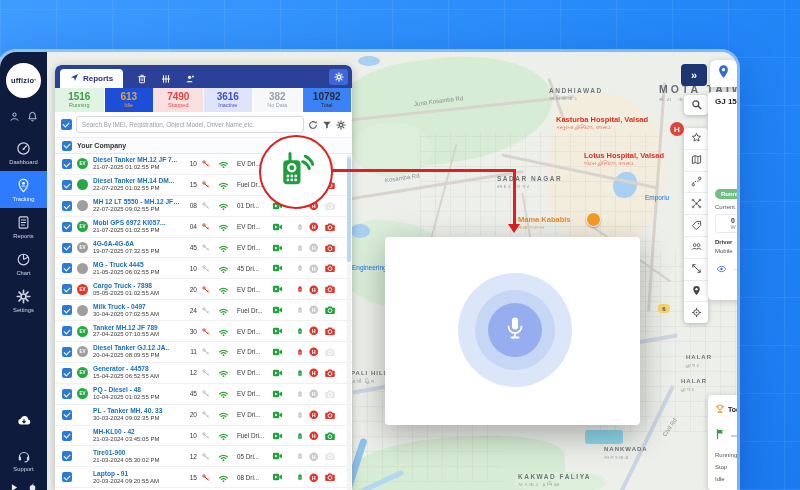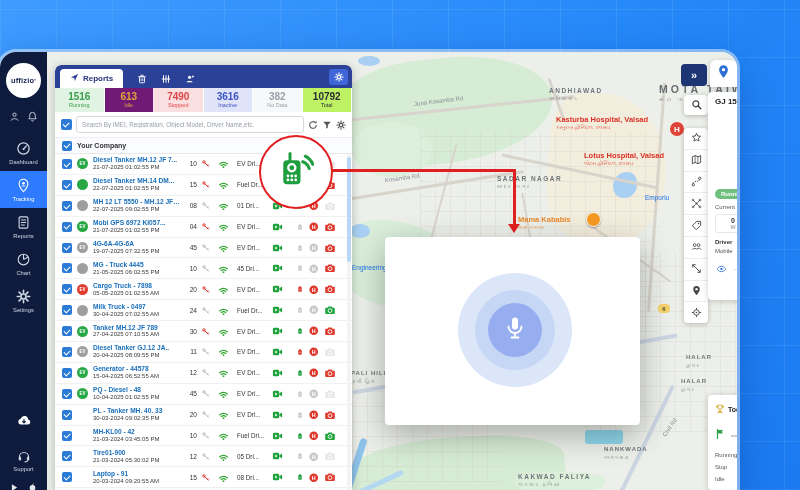--- a/index.html
+++ b/index.html
@@ -361,37 +361,37 @@
               <circle cx="12" cy="12" r="4" stroke="#fff" stroke-width="2.6"></circle>
               <path d="M12 2v4M12 18v4M2 12h4M18 12h4M4.9 4.9l2.8 2.8M16.3 16.3l2.8 2.8M19.1 4.9l-2.8 2.8M7.7 16.3l-2.8 2.8" stroke="#fff" stroke-width="2.6" stroke-linecap="round"></path>
             </svg></span>
       </div>
     </div>
     <div id="stats">
         <div class="stat" style="background: rgb(225, 243, 226);">
           <b style="color:#3a9e4d">1516</b>
                <span style="color:#3a9e4d">Running</span>
         </div>
-        <div class="stat" style="background: #701a75;">
+        <div class="stat" style="background: #1d4ed8;">
           <b style="color:#e2a43b">613</b>
                <span style="color:#e2a43b">Idle</span>
         </div>
         <div class="stat" style="background: rgb(250, 223, 225);">
           <b style="color:#e04343">7490</b>
                <span style="color:#e04343">Stopped</span>
         </div>
         <div class="stat" style="background: rgb(224, 228, 248);">
           <b style="color:#3d52c4">3616</b>
                <span style="color:#3d52c4">Inactive</span>
         </div>
         <div class="stat" style="background: rgb(247, 248, 250);">
           <b style="color:#9aa0a8">382</b>
                <span style="color:#9aa0a8">No Data</span>
         </div>
-        <div class="stat" style="background: #bef264;">
+        <div class="stat" style="background: #3b82f6;">
           <b style="color:#2b2b33">10792</b>
                <span style="color:#2b2b33">Total</span>
         </div>
       </div>
     <div id="srow">
       <span class="cb"></span>
       <input id="sinput" placeholder="Search By IMEI, Registration, Object Model, Driver Name,etc." style="">
       <span><svg width="10" height="10" viewBox="0 0 24 24" fill="none" xmlns="http://www.w3.org/2000/svg">
             <path d="M20 12a8 8 0 1 1-2.9-6.2" stroke="#555" stroke-width="2.6"></path>
             <path d="M21 2.5l-.8 6-5.2-1.4z" fill="#555"></path>

